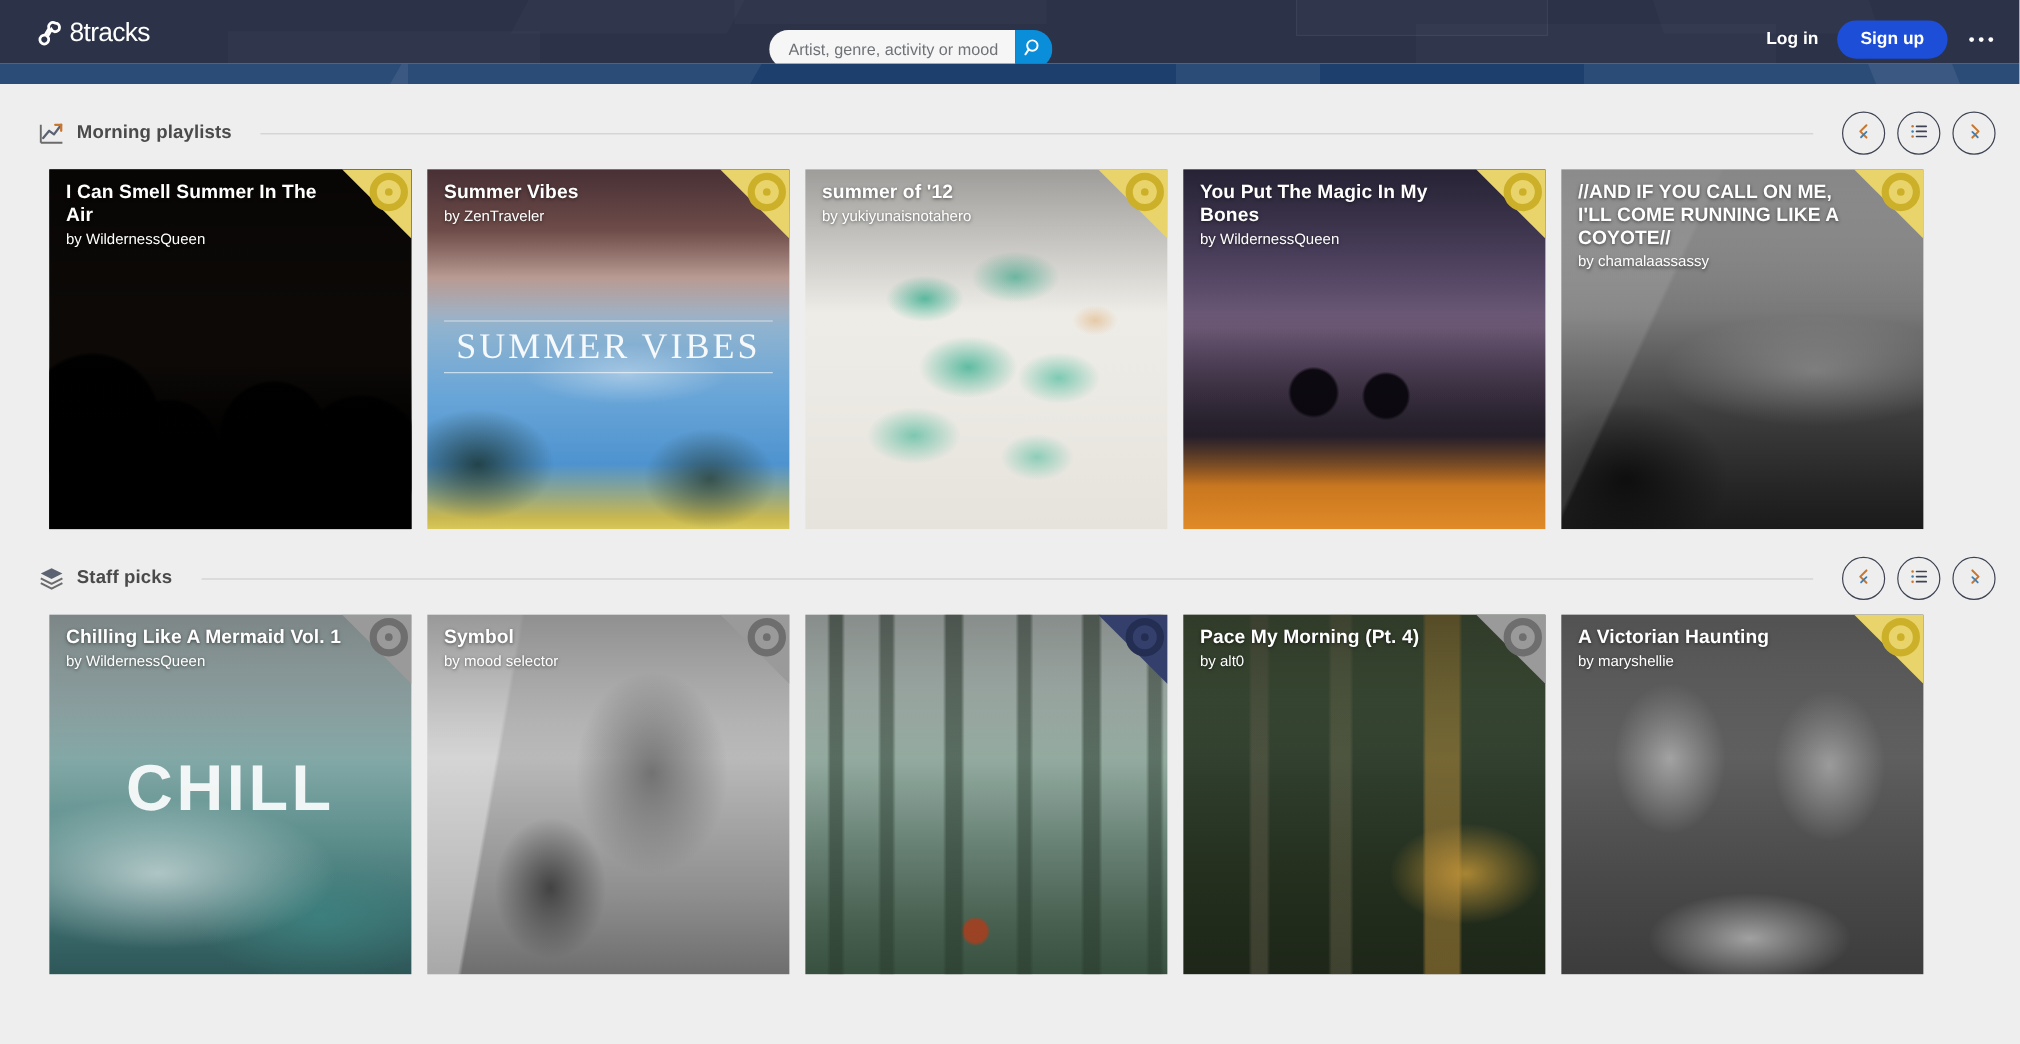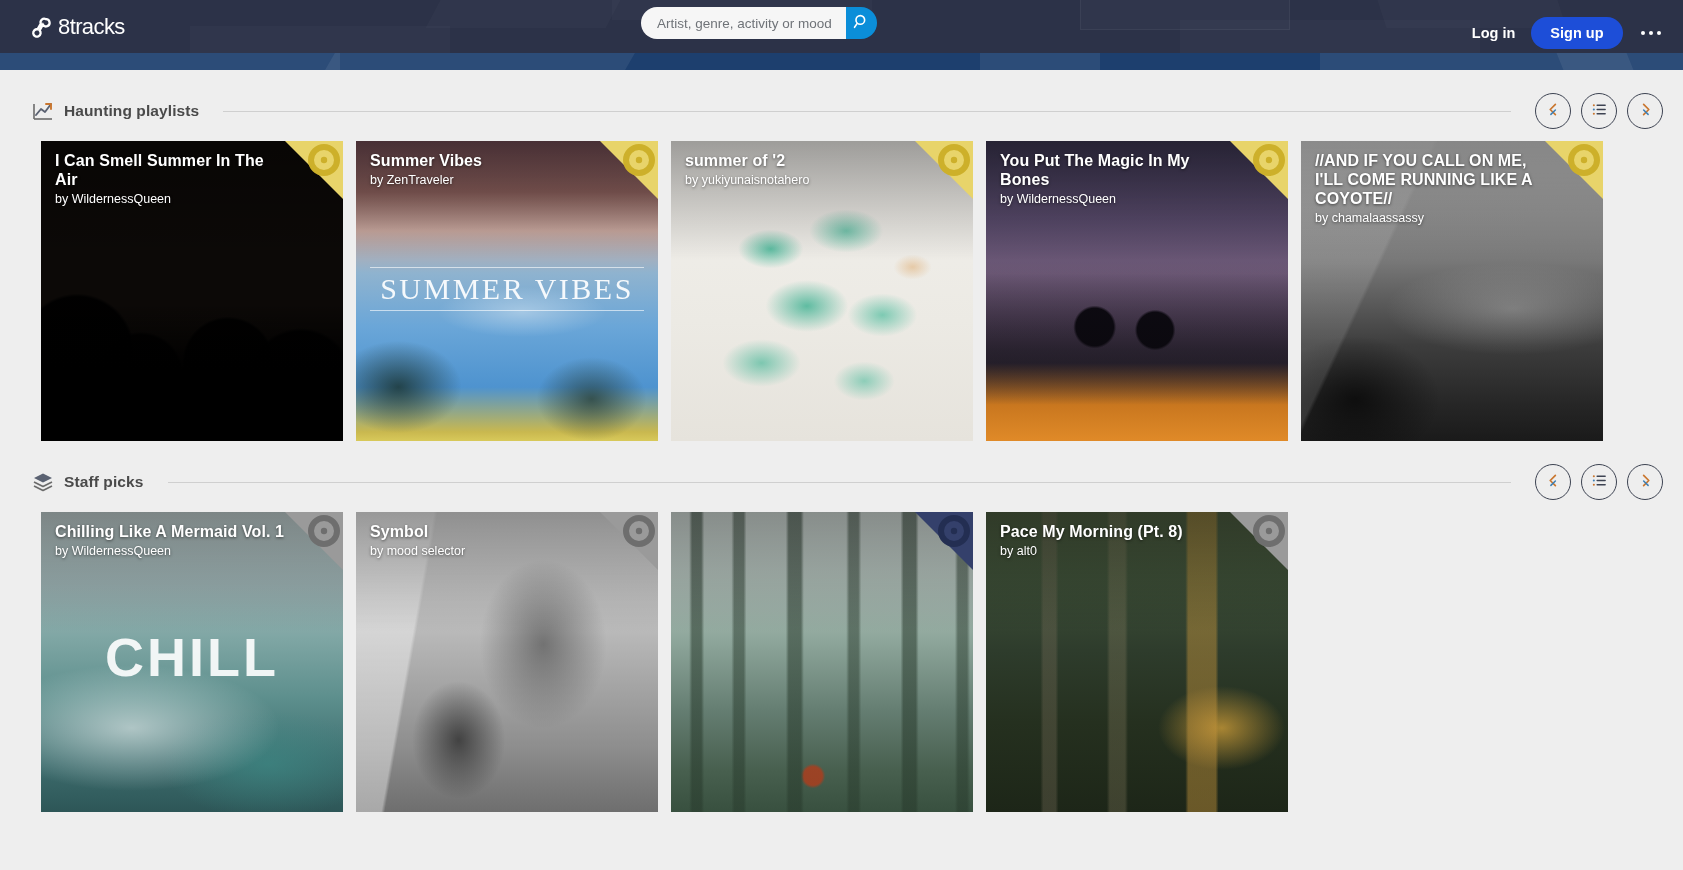--- a/index.html
+++ b/index.html
@@ -37,21 +37,21 @@
     display: flex; align-items: center; gap: 2px;
     z-index: 3;
   }
   .logo-mark { width: 26px; height: 26px; }
   .logo-text {
     color: #ffffff; font-size: 22px; font-weight: normal;
     letter-spacing: -0.6px;
   }
 
   .searchbar {
-    position: absolute; left: 641px; top: 7px;
+    position: absolute; left: 641px; top: 25px;
     width: 236px; height: 32px;
     display: flex; align-items: stretch;
     border-radius: 18px; overflow: hidden;
     z-index: 3;
   }
   .search-input {
     flex: 1; border: 0; outline: 0;
     background: #f6f6f6;
     padding: 0 12px 0 16px;
     font-family: "Liberation Sans", sans-serif;
@@ -348,21 +348,21 @@
   <div class="section">
     <div class="section-head">
       <span class="sec-icon">
         <svg viewBox="0 0 22 22" width="22" height="22">
           <polyline points="2,19 2,4" fill="none" stroke="#6b6b6b" stroke-width="1.6"></polyline>
           <polyline points="2,19 20,19" fill="none" stroke="#6b6b6b" stroke-width="1.6"></polyline>
           <polyline points="4,15 9,9 13,12 19,4" fill="none" stroke="#5b6272" stroke-width="1.9" stroke-linecap="round" stroke-linejoin="round"></polyline>
           <polyline points="14,4 19,4 19,9" fill="none" stroke="#c9762f" stroke-width="1.9" stroke-linecap="round" stroke-linejoin="round"></polyline>
         </svg>
       </span>
-      <span class="sec-title">Haunting playlists</span>
+      <span class="sec-title">Morning playlists</span>
       <span class="sec-rule"></span>
       <span class="sec-ctrls">
         <button class="circ-btn">
           <span>
             <svg viewBox="0 0 16 16" width="15" height="15">
               <polyline points="10,2.5 4.5,8 10,13.5" fill="none" stroke="#c9762f" stroke-width="1.8" stroke-linecap="round" stroke-linejoin="round"></polyline>
               <polyline points="10,8.5 5.2,13.2" fill="none" stroke="#3b7fb5" stroke-width="1.6" stroke-linecap="round"></polyline>
             </svg>
           </span>
         </button>
@@ -421,21 +421,21 @@
             <circle cx="39" cy="19" r="13" fill="none" stroke="#cdb02a" stroke-width="6"></circle>
             <circle cx="39" cy="19" r="3.2" fill="#cdb02a"></circle>
           </svg>
         </span>
       </div>
 
       <div class="card">
         <div class="card-art art-glass"></div>
         <div class="card-scrim"></div>
         <div class="card-text">
-          <div class="card-title">summer of '2</div>
+          <div class="card-title">summer of '12</div>
           <div class="card-by">by yukiyunaisnotahero</div>
         </div>
         <span class="card-badge">
           <svg viewBox="0 0 58 58" width="58" height="58">
             <polygon points="0,0 58,0 58,58" fill="#e8d46a"></polygon>
             <circle cx="39" cy="19" r="13" fill="none" stroke="#cdb02a" stroke-width="6"></circle>
             <circle cx="39" cy="19" r="3.2" fill="#cdb02a"></circle>
           </svg>
         </span>
       </div>
@@ -561,28 +561,43 @@
             <circle cx="39" cy="19" r="13" fill="none" stroke="#232e52" stroke-width="6"></circle>
             <circle cx="39" cy="19" r="3.2" fill="#232e52"></circle>
           </svg>
         </span>
       </div>
 
       <div class="card">
         <div class="card-art art-house"></div>
         <div class="card-scrim"></div>
         <div class="card-text">
-          <div class="card-title">Pace My Morning (Pt. 8)</div>
+          <div class="card-title">Pace My Morning (Pt. 4)</div>
           <div class="card-by">by alt0</div>
         </div>
         <span class="card-badge">
           <svg viewBox="0 0 58 58" width="58" height="58">
             <polygon points="0,0 58,0 58,58" fill="#9a9a9a"></polygon>
             <circle cx="39" cy="19" r="13" fill="none" stroke="#6e6e6e" stroke-width="6"></circle>
             <circle cx="39" cy="19" r="3.2" fill="#6e6e6e"></circle>
           </svg>
         </span>
       </div>
 
+      <div class="card">
+        <div class="card-art art-victorian"></div>
+        <div class="card-scrim"></div>
+        <div class="card-text">
+          <div class="card-title">A Victorian Haunting</div>
+          <div class="card-by">by maryshellie</div>
+        </div>
+        <span class="card-badge">
+          <svg viewBox="0 0 58 58" width="58" height="58">
+            <polygon points="0,0 58,0 58,58" fill="#e8d46a"></polygon>
+            <circle cx="39" cy="19" r="13" fill="none" stroke="#cdb02a" stroke-width="6"></circle>
+            <circle cx="39" cy="19" r="3.2" fill="#cdb02a"></circle>
+          </svg>
+        </span>
+      </div>
     </div>
   </div>
 
 </div>
 
 </body></html>

